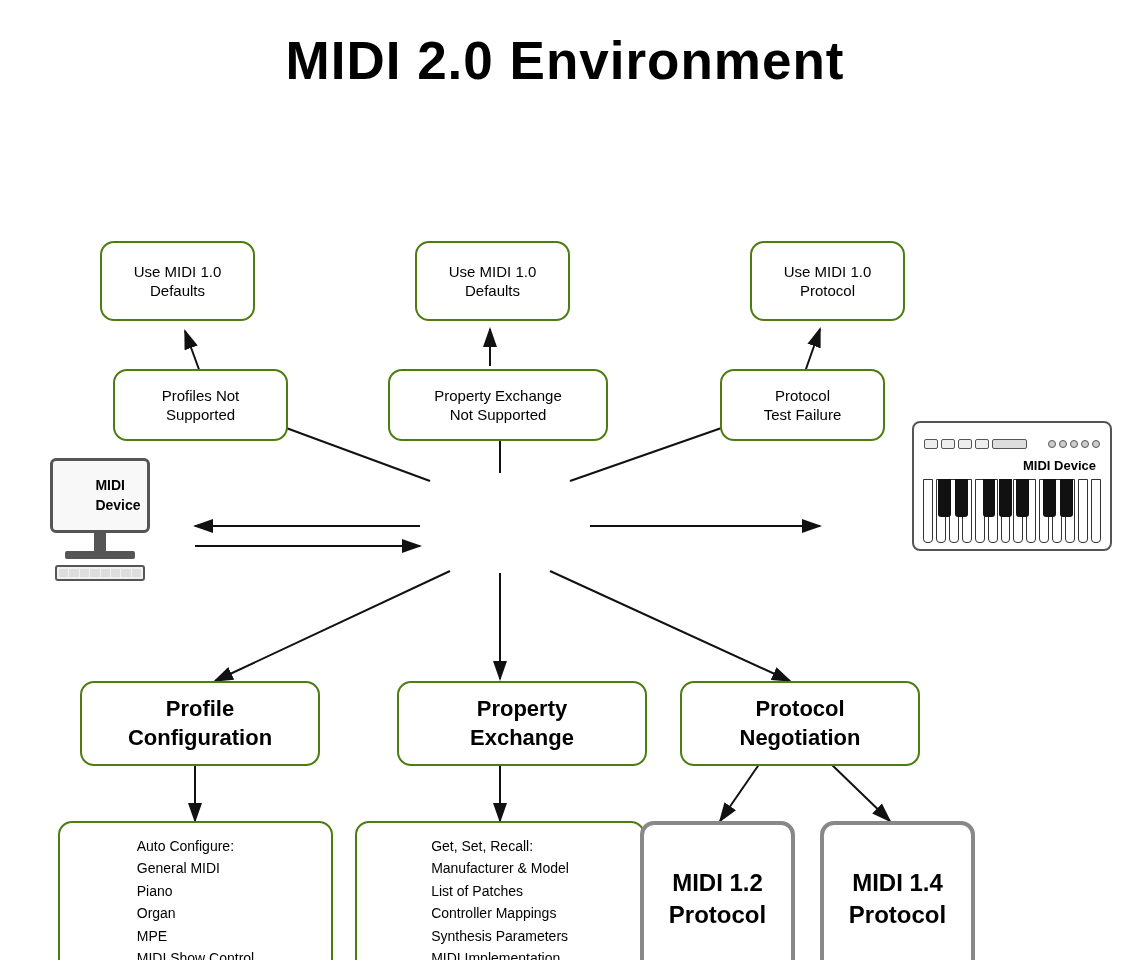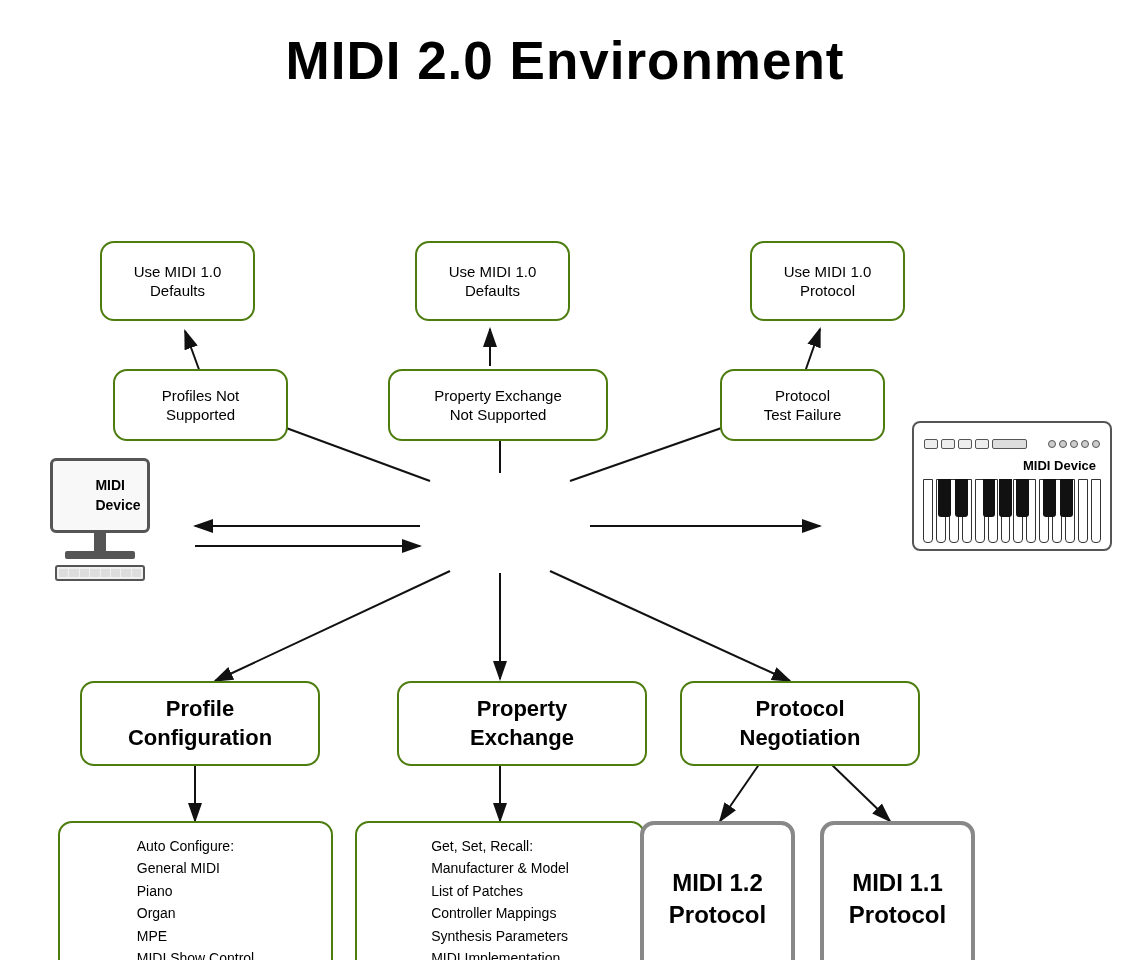--- a/index.html
+++ b/index.html
@@ -332,21 +332,21 @@
 MIDI Implementation
 Etc.</span>
   </div>
 
   <div class="box protocol-box" style="left:640px; top:710px; width:155px; height:155px;">
     <span style="white-space:pre-line;">MIDI 1.2
 Protocol</span>
   </div>
 
   <div class="box protocol-box" style="left:820px; top:710px; width:155px; height:155px;">
-    <span style="white-space:pre-line;">MIDI 1.1
+    <span style="white-space:pre-line;">MIDI 1.4
 Protocol</span>
   </div>
 
   <div class="midi-device-computer">
     <div class="computer-wrap">
       <div class="monitor">
         <span style="font-size:14px; font-weight:700; line-height:1.4;">MIDI<br>Device</span>
       </div>
       <div class="monitor-stand"></div>
       <div class="monitor-base"></div>

